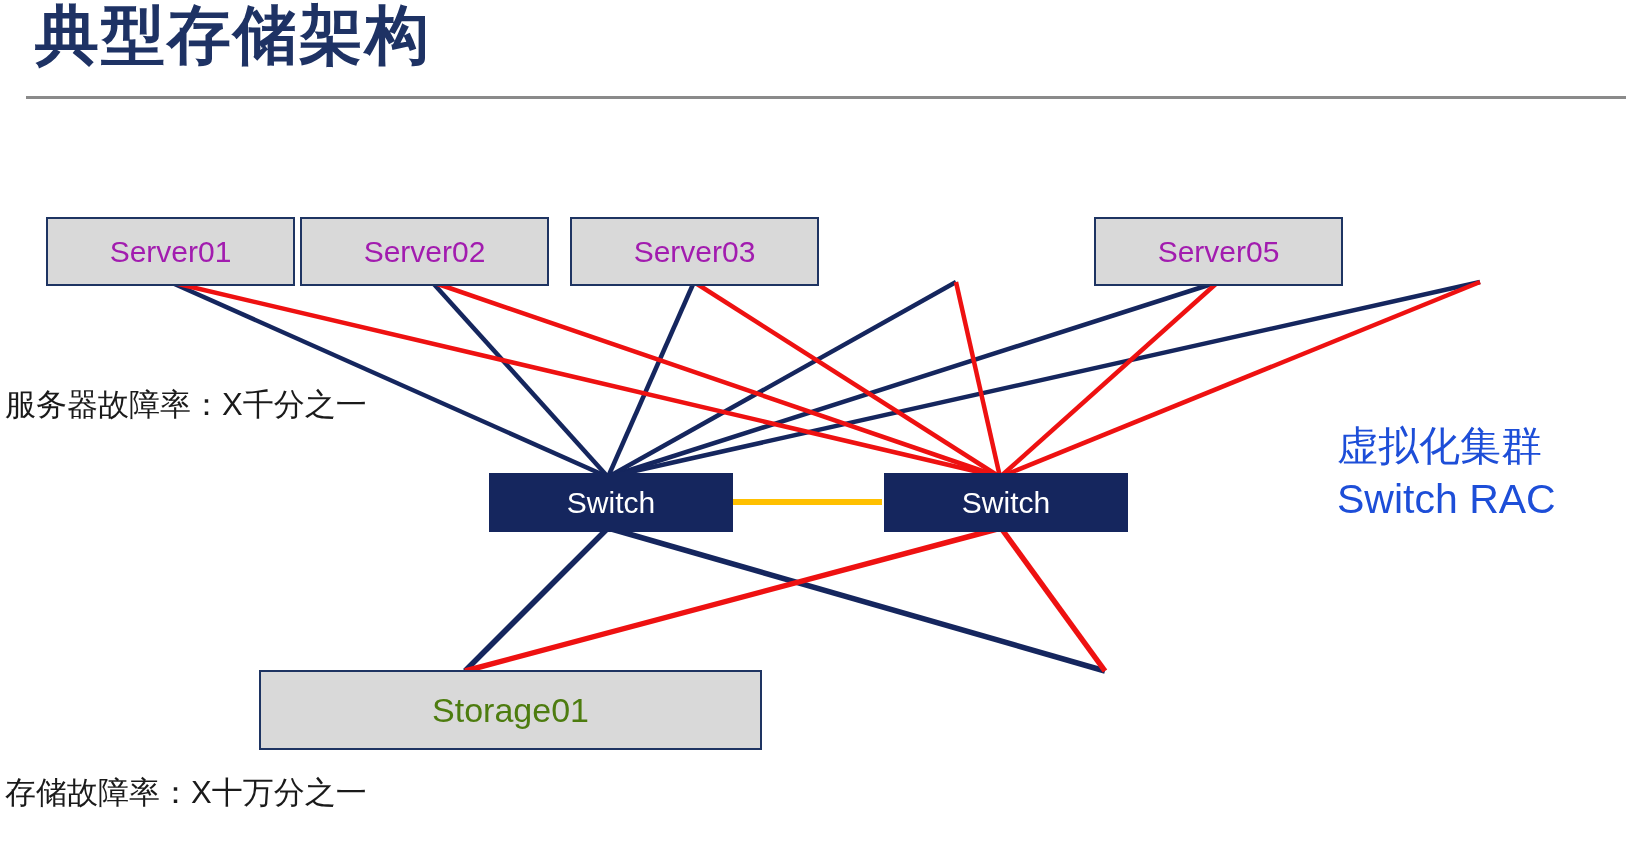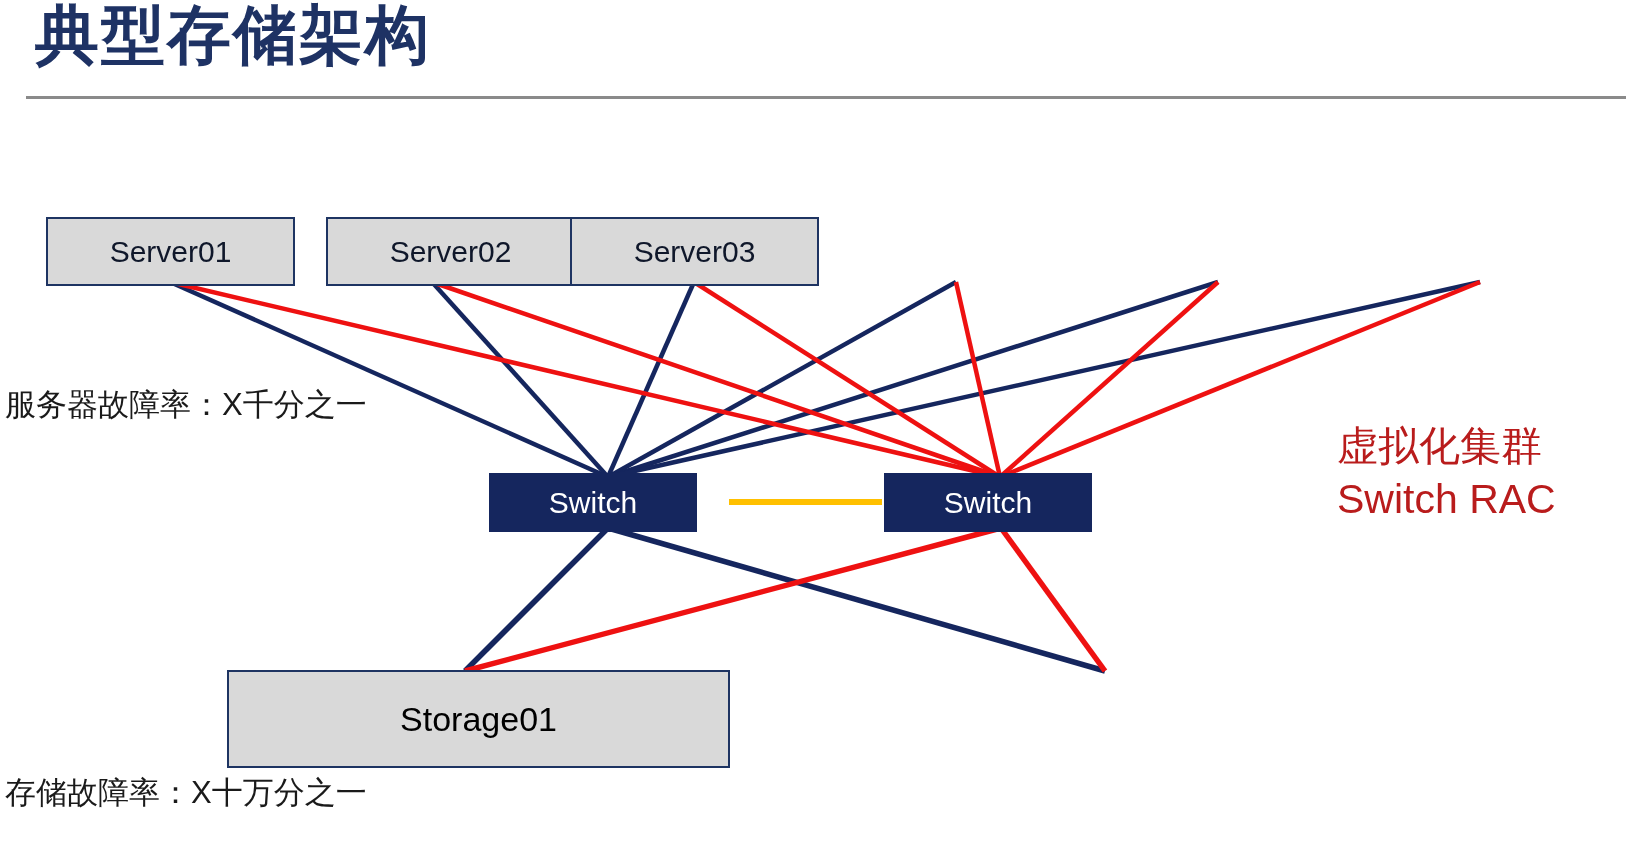--- a/index.html
+++ b/index.html
@@ -37,53 +37,54 @@
     justify-content: center;
     z-index: 2;
   }
   .server {
     top: 217px;
     width: 249px;
     height: 69px;
     background: var(--box_fill, #d9d9d9);
     border: 2.5px solid var(--box_border, #1e3462);
     font-size: 30px;
-    color: #0f172a;
+    color: #a21caf;
   }
   .switch {
     top: 473px;
-    width: 208px;
+    width: 244px;
     height: 59px;
     background: var(--navy, #15265e);
     color: #ffffff;
     font-size: 30px;
   }
   .storage {
     top: 670px;
-    height: 98px;
+    height: 80px;
     background: var(--box_fill, #d9d9d9);
     border: 2.5px solid var(--box_border, #1e3462);
     font-size: 34px;
-    color: #000000;
+    color: #4d7c0f;
+    margin-left: 32px;
   }
   .side-label {
     position: absolute;
     left: 5px;
     font-size: 31px;
     color: #1a1a1a;
     white-space: nowrap;
     z-index: 2;
   }
   .note-block {
     position: absolute;
     left: 1337px;
     top: 420px;
     font-size: 41px;
     line-height: 53px;
-    color: #b91c1c;
+    color: #1d4ed8;
     white-space: nowrap;
     z-index: 2;
   }
   svg.links {
     position: absolute;
     left: 0; top: 0;
     z-index: 1;
   }
   .link-navy  { stroke: var(--navy, #15265e); stroke-width: 4.5; }
   .link-red   { stroke: var(--red, #ee1111);  stroke-width: 4.5; }
@@ -118,22 +119,23 @@
     <line class="link-red" x1="1218" y1="282" x2="1000" y2="477"></line>
     <line class="link-red" x1="1480" y1="282" x2="1000" y2="477"></line>
 
     <line class="link-red thick" x1="1001" y1="528" x2="465" y2="671"></line>
     <line class="link-red thick" x1="1001" y1="528" x2="1105" y2="671"></line>
 
     <line class="link-orange" x1="729" y1="502" x2="882" y2="502"></line>
   </svg>
 
   <div class="node server" style="left:46px">Server01</div>
-  <div class="node server" style="left:326px">Server02</div>
+  <div class="node server" style="left:300px">Server02</div>
   <div class="node server" style="left:570px">Server03</div>
+  <div class="node server" style="left:1094px">Server05</div>
 
   <div class="node switch" style="left:489px">Switch</div>
   <div class="node switch" style="left:884px">Switch</div>
 
   <div class="node storage" style="left:227px; width:503px">Storage01</div>
 
   <div class="side-label" style="top:772px">存储故障率：X十万分之一</div>
   <div class="side-label" style="top:384px">服务器故障率：X千分之一</div>
 
   <div class="note-block">

